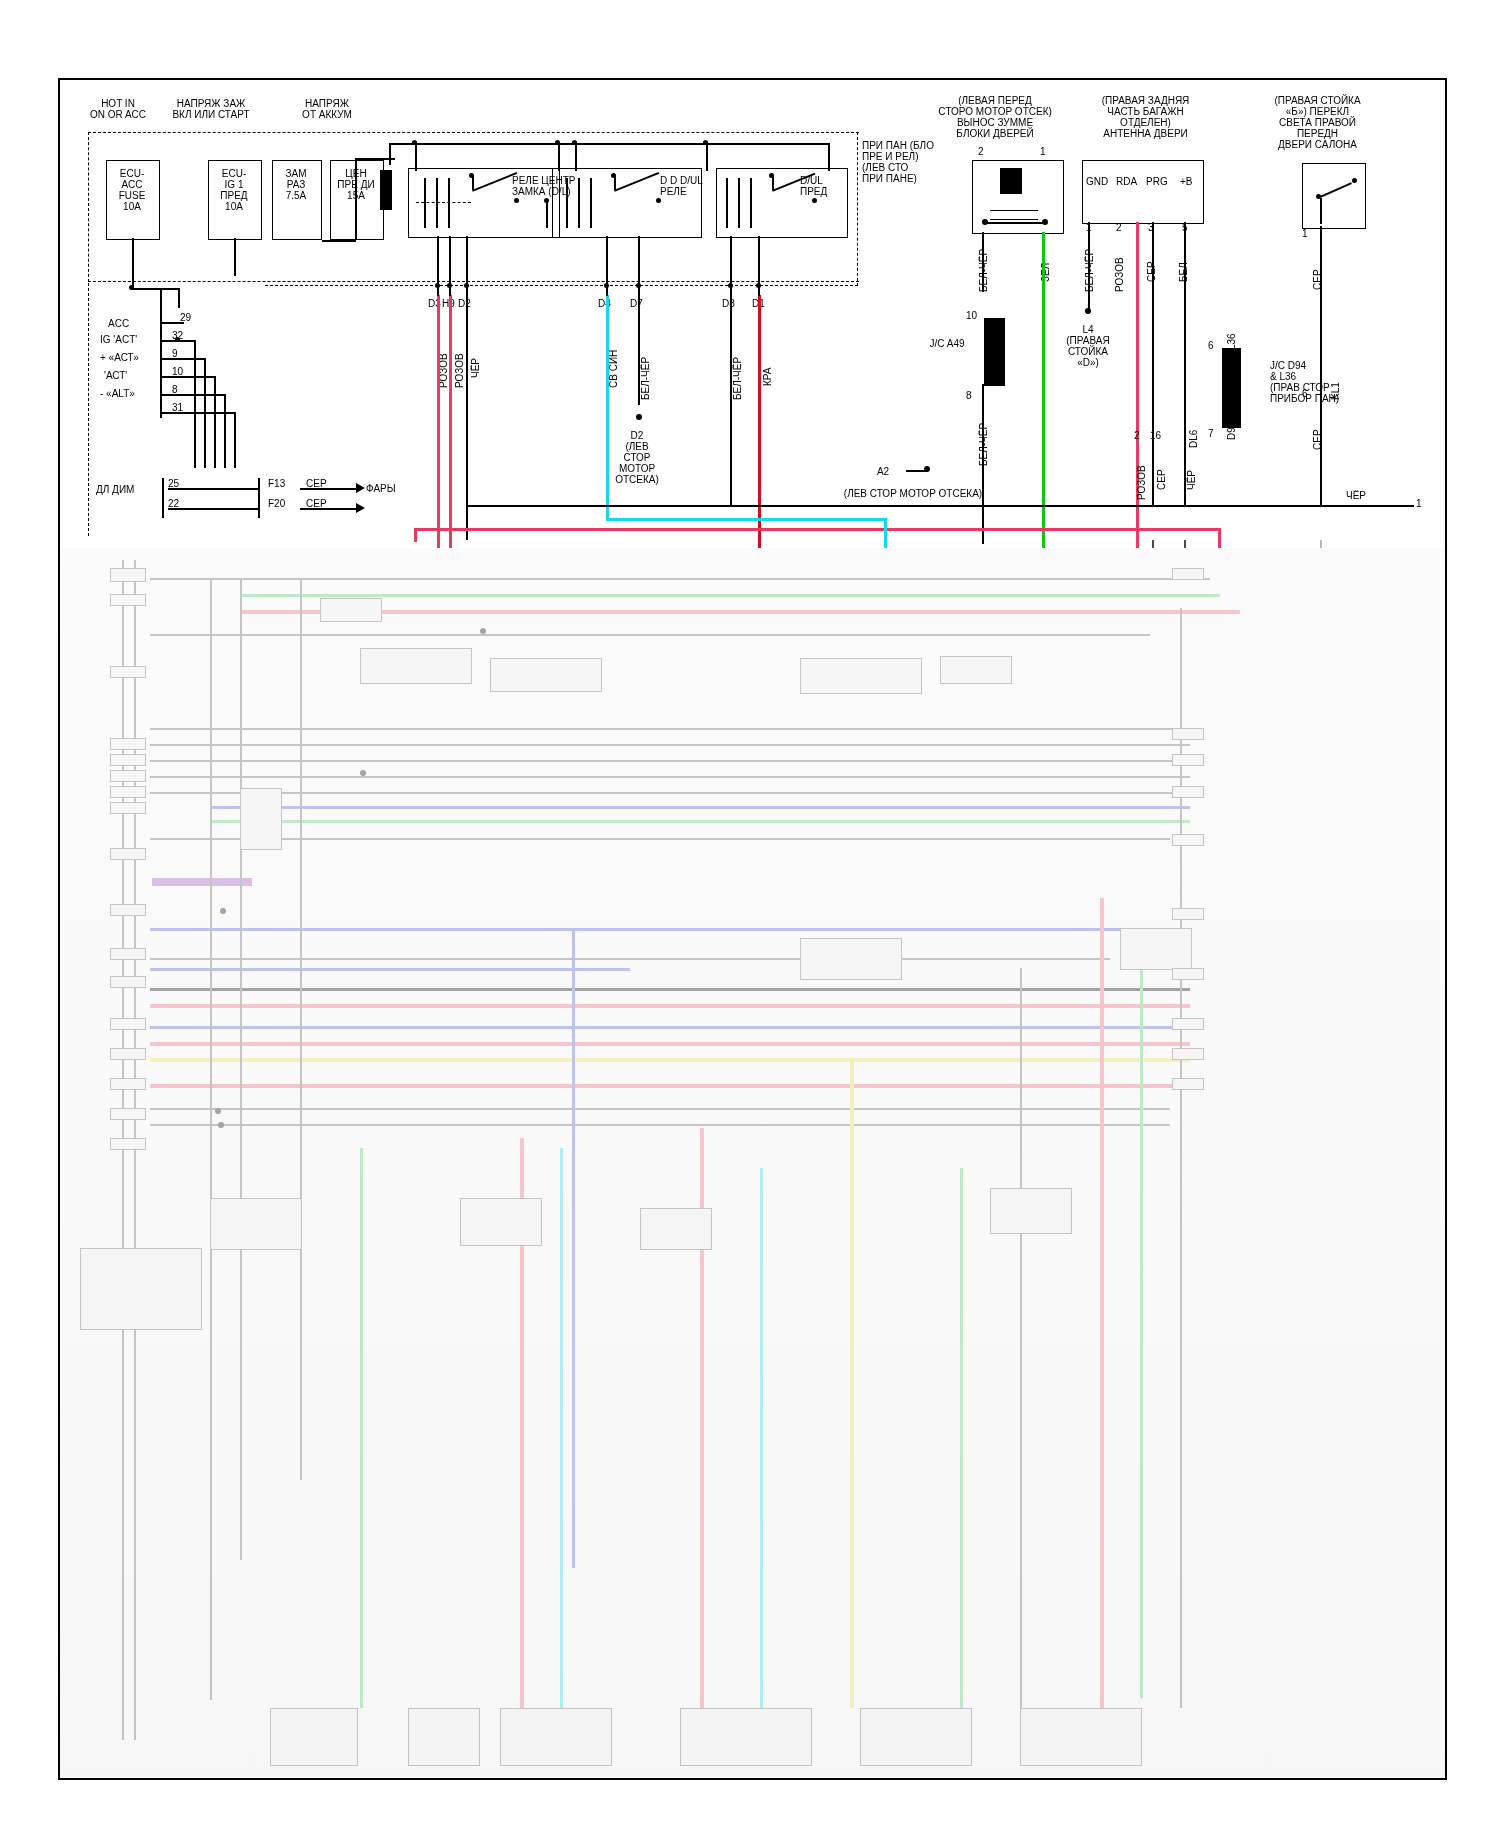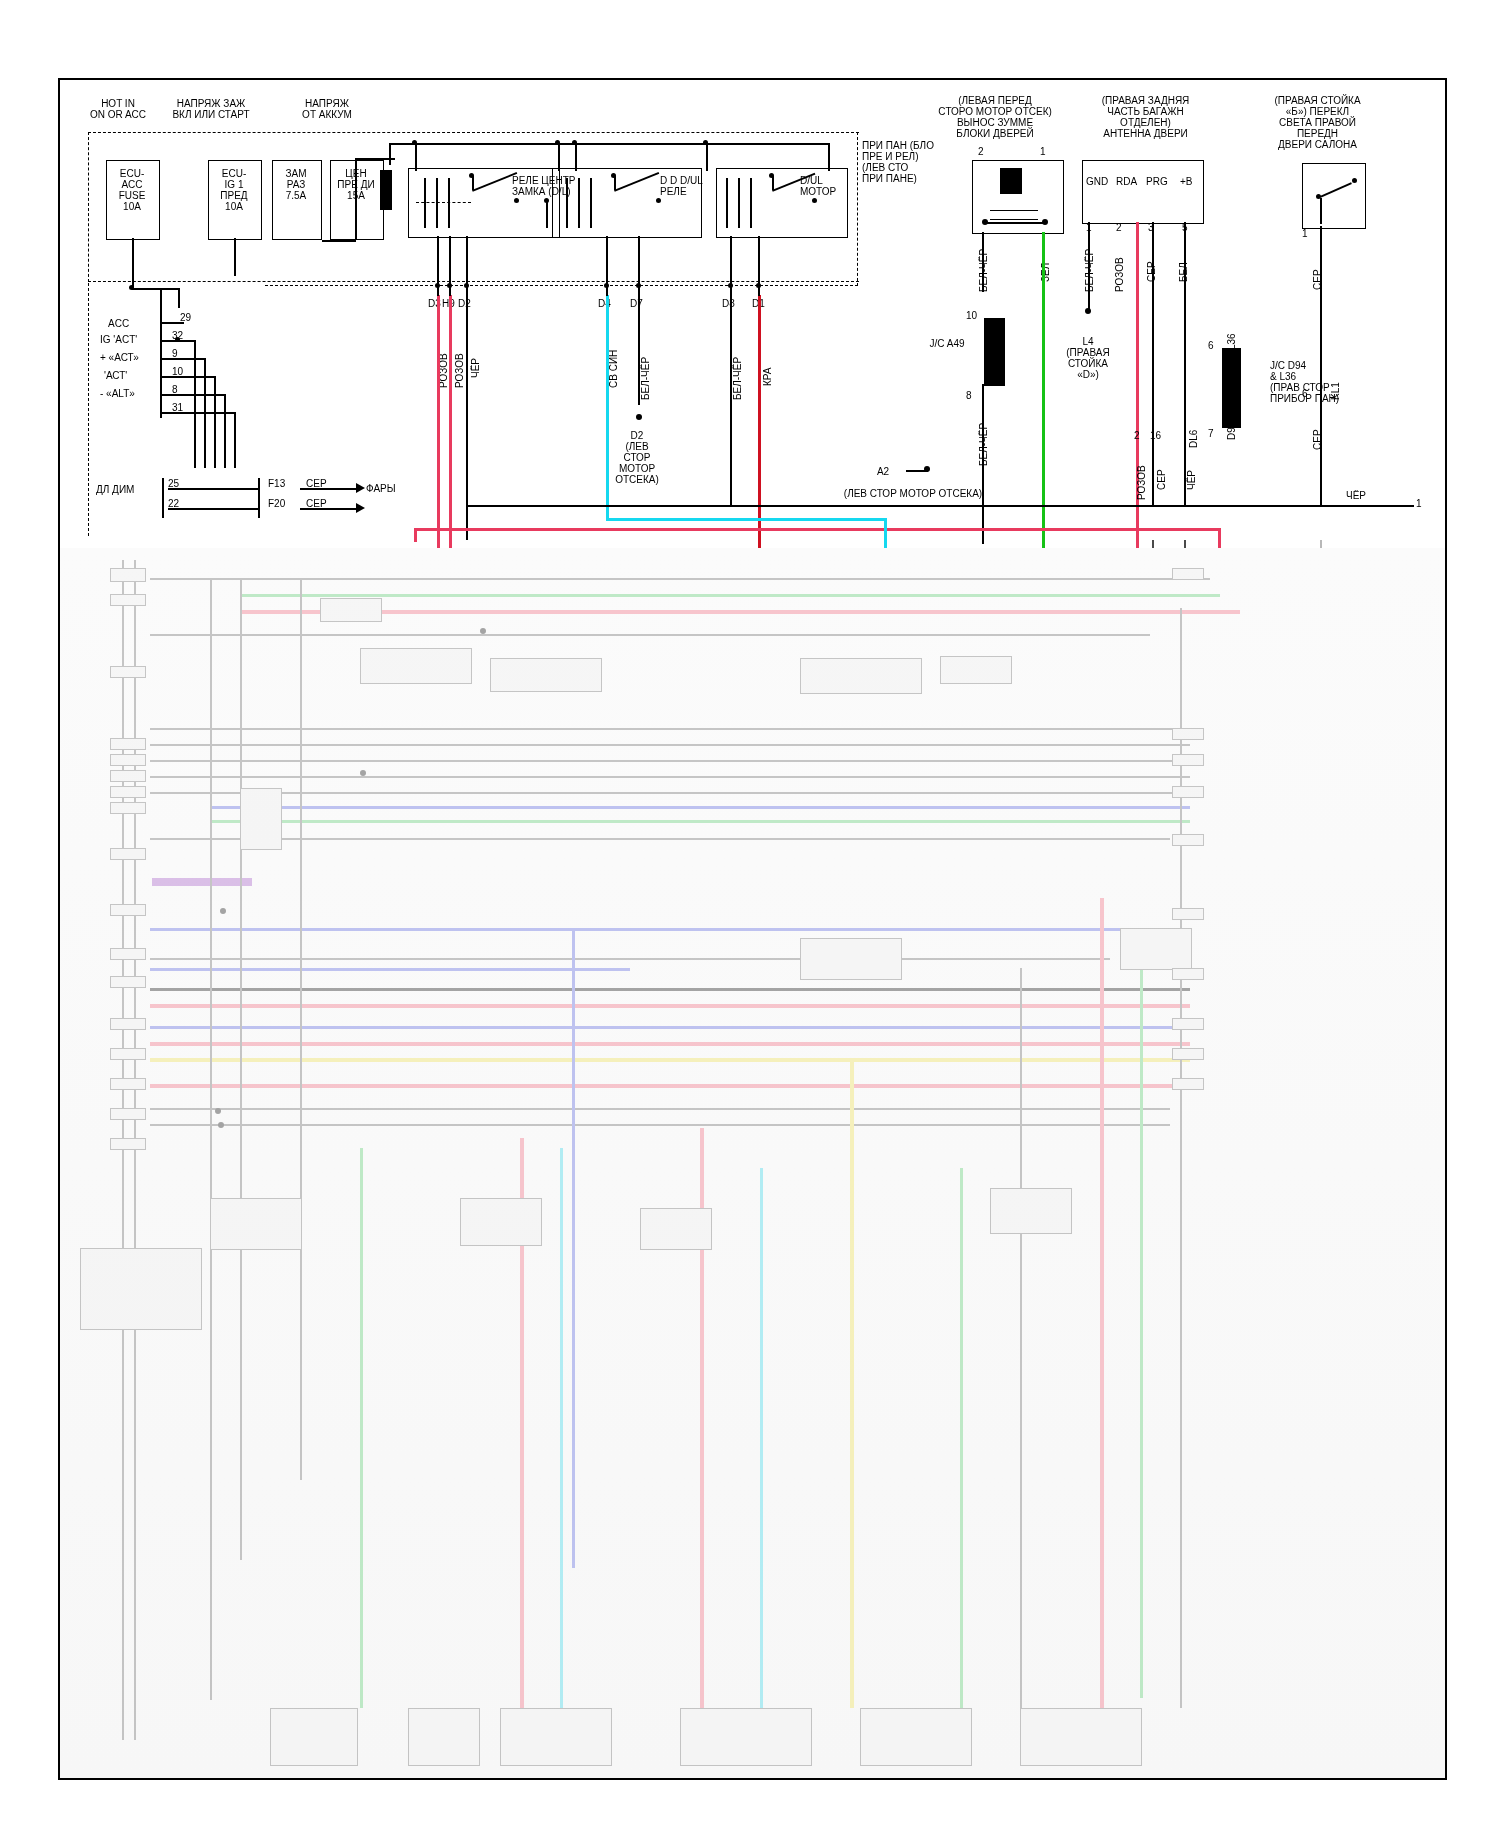--- a/index.html
+++ b/index.html
@@ -119,21 +119,21 @@
   <div class="wire v" style="left:566px;top:178px;height:50px;"></div>
   <div class="wire v" style="left:578px;top:178px;height:50px;"></div>
   <div class="wire v" style="left:590px;top:178px;height:50px;"></div>
   <div class="wire" style="left:614px;top:176px;width:1.5px;height:14px;"></div>
   <div class="wire" style="left:614px;top:190px;width:48px;height:1.5px;transform:rotate(-22deg);transform-origin:0 0;"></div>
   <div class="sdot" style="left:611px;top:173px;"></div>
   <div class="sdot" style="left:656px;top:198px;"></div>
 
   <div class="box" style="left:716px;top:168px;width:130px;height:68px;"></div>
   <div class="lbl" style="left:800px;top:175px;width:50px;">D/UL
-МОТОР</div>
+ПРЕД</div>
   <div class="wire v" style="left:726px;top:178px;height:50px;"></div>
   <div class="wire v" style="left:738px;top:178px;height:50px;"></div>
   <div class="wire v" style="left:750px;top:178px;height:50px;"></div>
   <div class="wire" style="left:772px;top:176px;width:1.5px;height:14px;"></div>
   <div class="wire" style="left:772px;top:190px;width:46px;height:1.5px;transform:rotate(-22deg);transform-origin:0 0;"></div>
   <div class="sdot" style="left:769px;top:173px;"></div>
   <div class="sdot" style="left:812px;top:198px;"></div>
 
   <div class="wire h" style="left:389px;top:143px;width:440px;"></div>
   <div class="wire v" style="left:389px;top:143px;height:22px;"></div>
@@ -287,21 +287,21 @@
   <div class="vlbl" style="left:1114px;top:292px;">РОЗОВ</div>
   <div class="vlbl" style="left:1146px;top:282px;">СЕР</div>
   <div class="vlbl" style="left:1178px;top:282px;">БЕЛ</div>
 
   <div class="wire v" style="left:1088px;top:222px;height:88px;"></div>
   <div style="position:absolute;left:1136px;top:222px;width:3px;height:320px;background:#e83a5e;"></div>
   <div class="wire v" style="left:1152px;top:222px;height:250px;"></div>
   <div class="wire v" style="left:1184px;top:222px;height:250px;"></div>
 
   <div class="dot" style="left:1085px;top:308px;"></div>
-  <div class="lbl c" style="left:1056px;top:336px;width:64px;">L4
+  <div class="lbl c" style="left:1056px;top:324px;width:64px;">L4
 (ПРАВАЯ
 СТОЙКА
 «D»)</div>
 
   <div class="lbl" style="left:1208px;top:340px;width:14px;">6</div>
   <div class="vlbl" style="left:1226px;top:350px;">L36</div>
   <div class="lbl" style="left:1208px;top:428px;width:14px;">7</div>
   <div class="vlbl" style="left:1226px;top:440px;">D94</div>
   <div class="wire" style="left:1222px;top:348px;width:18px;height:78px;border:1.5px solid #000;border-left:none;"></div>
   <div class="lbl" style="left:1270px;top:360px;width:90px;">J/C D94

